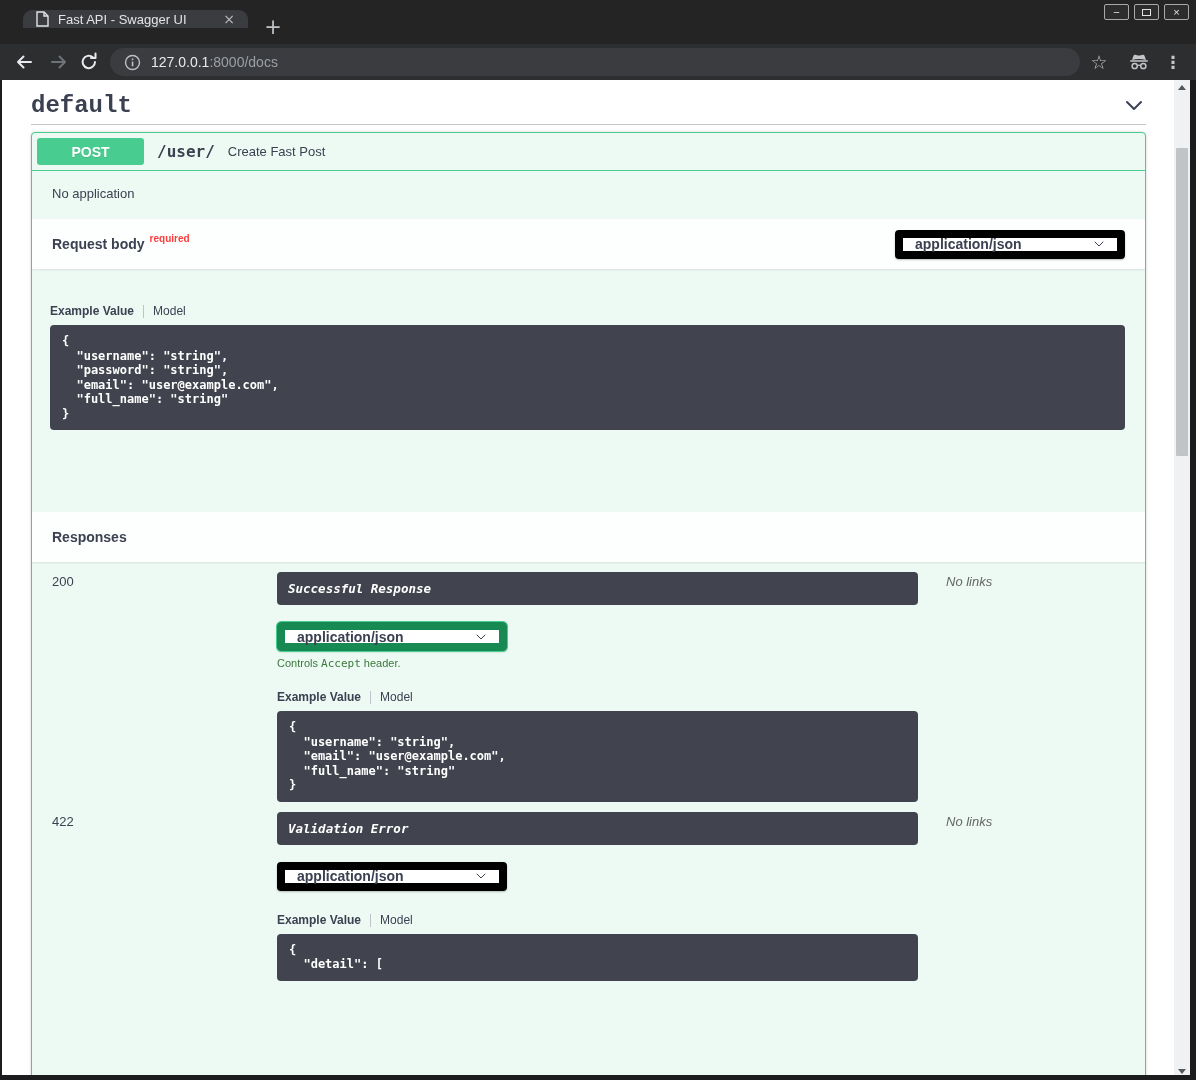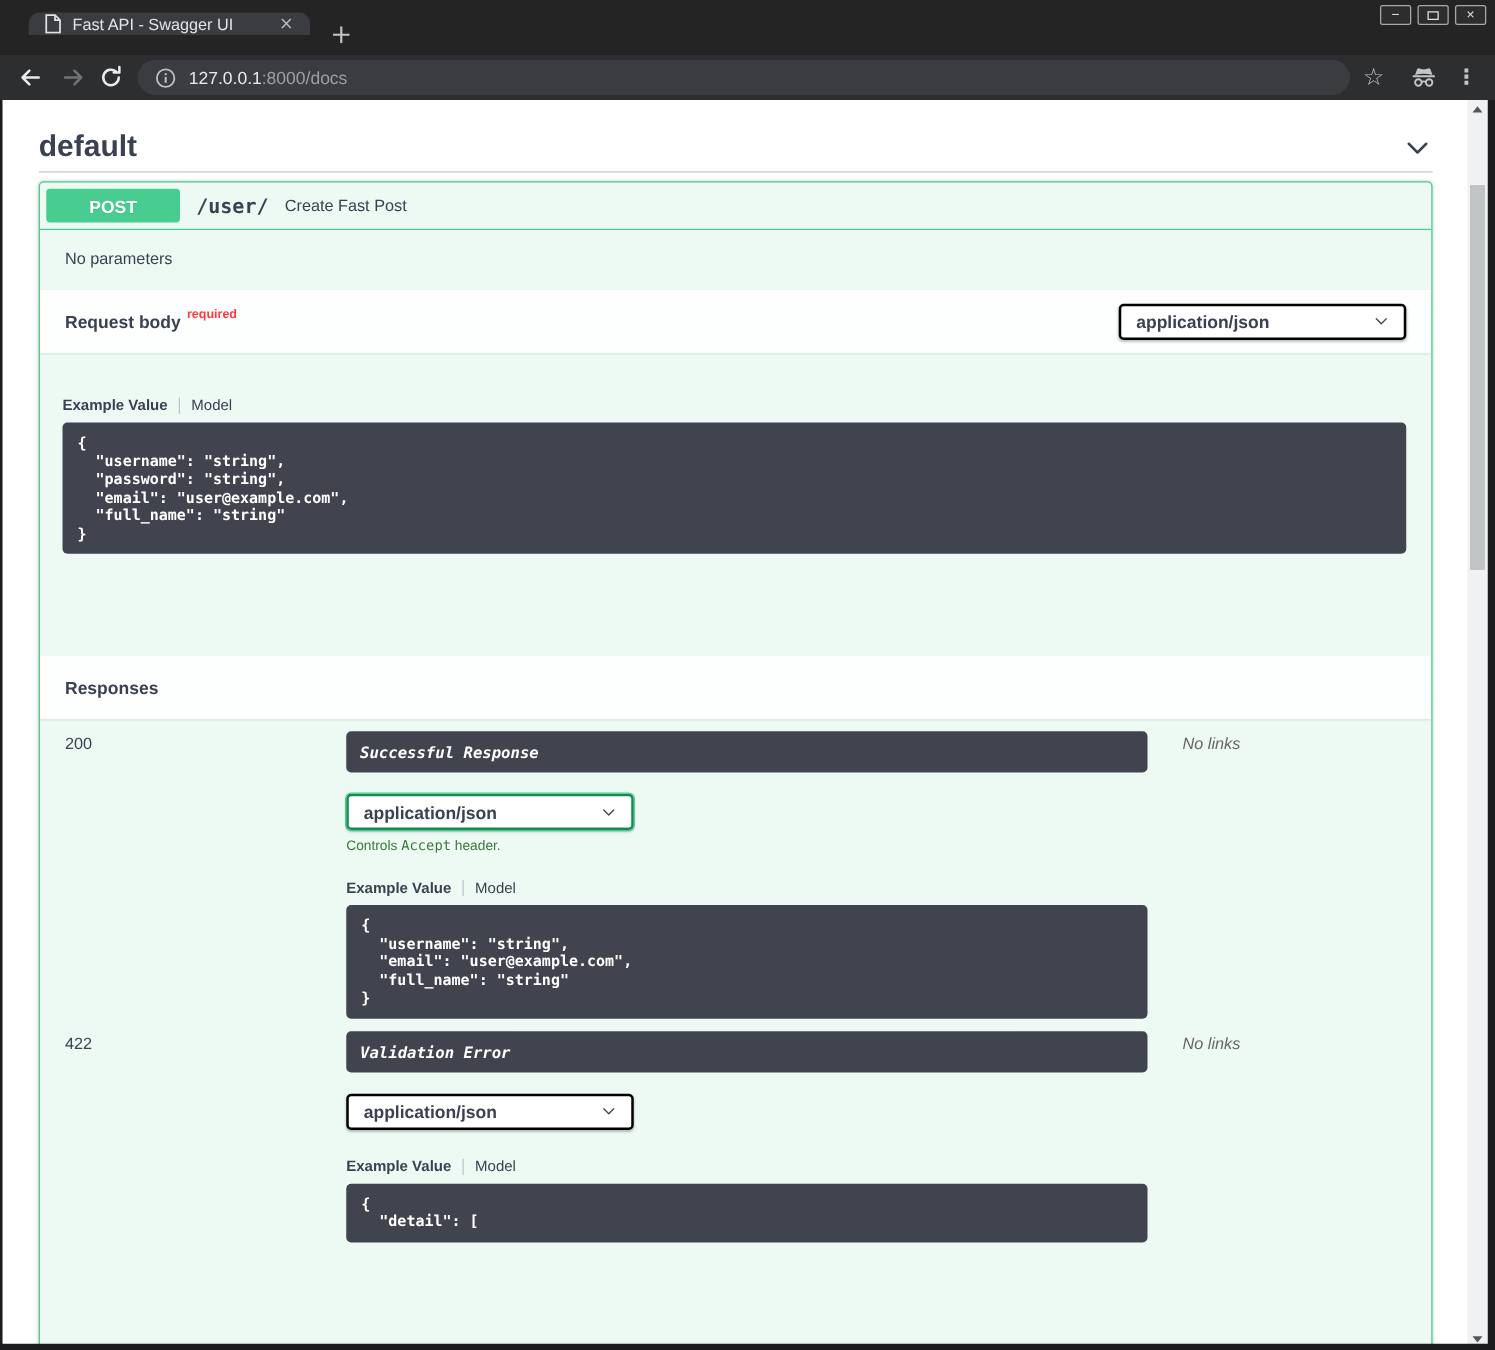--- a/index.html
+++ b/index.html
@@ -37,22 +37,22 @@
   .rightwall { position:absolute; right:0; top:0; width:6px; height:100%; background:#1c1c1e; z-index:20; }
   .bottombar { position:absolute; left:0; bottom:0; width:100%; height:5px; background:#1c1c1e; z-index:40; }
   .scrollbar { position:absolute; right:6px; top:0; width:16px; height:100%; background:#f0f1f2; z-index:25; }
   .sb-thumb { position:absolute; left:2px; top:68px; width:12px; height:308px; background:#c1c4c7; border-radius:1px; }
   .tri { width:0; height:0; border-left:4px solid transparent; border-right:4px solid transparent; margin:5px auto 0; }
   .tri.up { border-bottom:5px solid #55585b; }
   .tri.down { border-top:5px solid #55585b; position:absolute; bottom:6px; left:4px; margin:0; }
 
   .content { position:absolute; left:2px; top:0; width:1172px; height:100%; background:#fff; color:#3b4151; }
 
-  .section-head { margin:13px 28px 0 29px; height:45px; padding-top:6px; border-bottom:1px solid rgba(59,65,81,.3);
-    display:flex; align-items:center; justify-content:space-between; }
+  .section-head { margin:0 28px 0 29px; height:45px; padding-top:6px; border-bottom:1px solid rgba(59,65,81,.3);
+    display:flex; align-items:center; justify-content:space-between;font-family:Liberation Mono, monospace; }
   .section-head h3 { font-size:24px; font-weight:700; color:#3b4151; }
 
   .opblock { margin:7px 28px 0 29px; border:1px solid #49cc90; border-radius:4px; background:#edfaf4;
     box-shadow:0 0 3px rgba(0,0,0,.19); overflow:hidden; height:960px; }
   .op-summary { height:38px; border-bottom:1px solid #49cc90; display:flex; align-items:center; padding-left:5px; cursor:pointer; }
   .post-badge { width:107px; height:27px; background:#49cc90; border-radius:3px; color:#fff; font-weight:700;
     font-size:14px; display:flex; align-items:center; justify-content:center; text-shadow:0 1px 0 rgba(0,0,0,.1); }
   .op-path { margin-left:13px; font-weight:700; font-size:16px; color:#3b4151; }
   .op-desc { margin-left:13px; font-size:13px; color:#3b4151; }
 
@@ -60,21 +60,21 @@
     display:flex; align-items:center; justify-content:space-between; padding:0 20px; position:relative; }
   .sec-title { font-size:14px; font-weight:700; color:#3b4151; }
   .tab-underline { border-bottom:4px solid #49cc90; padding-bottom:7px; margin-bottom:-11px; }
   .req-sup { font-size:10px; color:#f93e3e; vertical-align:top; position:relative; top:-3px; margin-left:5px; }
 
   .tryout-btn { width:110px; height:30px; background:transparent; border:2px solid #878787; border-radius:4px;
     font-size:14px; font-weight:700; color:#3b4151; font-family:inherit; }
 
   .no-params { height:48px; padding:15px 0 0 20px; font-size:13px; color:#3b4151; }
 
-  .mselect { width:230px; height:29px; border:2px solid #000000; border-radius:4px; background:#fff;
+  .mselect { width:230px; height:29px; border:8px solid #000000; border-radius:4px; background:#fff;
     box-shadow:0 1px 2px rgba(0,0,0,.25); display:flex; align-items:center; justify-content:space-between;
     padding:0 12px; font-size:14px; font-weight:700; color:#3b4151; cursor:pointer; }
   .mselect.green { border-color:#178a54; outline:1px solid #49cc90; outline-offset:0; }
 
   .body-area { height:243px; padding:35px 20px 0 18px; }
   .ex-tabs { display:flex; align-items:flex-end; font-size:12px; color:#3b4151; }
   .ex-tabs .active { font-weight:700; }
   .ex-sep { width:1px; height:13px; background:#bfc3c9; margin:0 9px; }
   pre.codeblock { margin-top:7px; background:#41444e; border-radius:4px; color:#fff; padding:9px 12px;
     font-family:"DejaVu Sans Mono","Liberation Mono",monospace; font-size:12px; font-weight:700;
@@ -182,21 +182,21 @@
     </div>
 
     <div class="opblock">
 
       <div class="op-summary">
         <span class="post-badge">POST</span>
         <span class="op-path mono">/user/</span>
         <span class="op-desc">Create Fast Post</span>
       </div>
 
-      <div class="no-params">No parameters</div>
+      <div class="no-params">No application</div>
 
       <div class="sec-hd">
         <span class="sec-title">
           <span>Request body</span><span class="req-sup">required</span>
         </span>
         <div class="mselect">
           <span>application/json</span>
           <svg width="12" height="12" viewBox="0 0 24 24">
               <path class="chev" stroke-width="3" d="M4 8 l8 8 l8 -8"></path>
             </svg>

